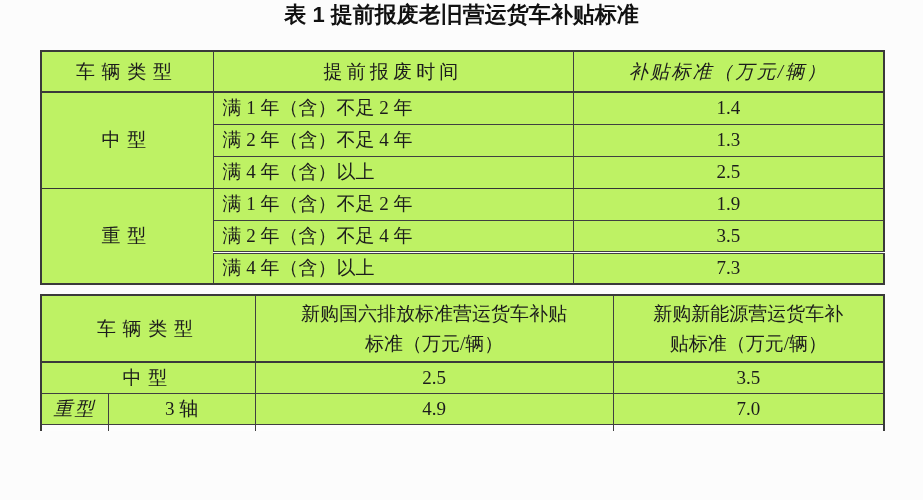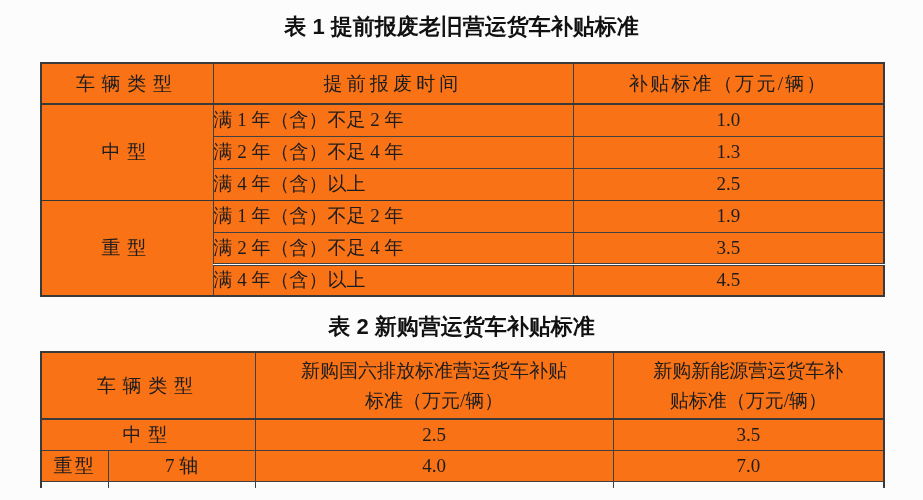--- a/index.html
+++ b/index.html
@@ -15,50 +15,50 @@
   .doc-title {
     width: 843px;
     margin-left: 40px;
     text-align: center;
     font-family: "Liberation Sans", "DejaVu Sans", sans-serif;
     font-weight: 700;
     font-size: 22px;
     line-height: 30px;
     color: #111;
   }
-  .title-1 { padding-top: 12px; }
+  .title-1 { padding-top: 0; }
   .title-2 { margin-top: 15px; }
 
   table {
     border-collapse: collapse;
     table-layout: fixed;
     width: 843px;
     margin-left: 40px;
   }
   .tbl-1 { margin-top: 20px; }
   .t2-clip { height: 137px; overflow: hidden; margin-top: 9px; }
 
   td, th {
     border: 1px solid #404040;
     font-weight: normal;
     font-size: 19px;
     text-align: center;
     vertical-align: middle;
-    background: #f97316;
+    background: #bef264;
     overflow: hidden;
   }
   table { border: 2px solid #3a3a3a; }
 
   
   .tbl-1 thead th { height: 41px; border-bottom: 2px solid #3a3a3a; }
   .tbl-1 tbody td { height: 32px; }
-  .tbl-1 td.time-cell { text-align: left; padding-left: 0; }
+  .tbl-1 td.time-cell { text-align: left; padding-left: 9px; }
   .ls-wide { letter-spacing: 0.35em; }
   .ls-mid  { letter-spacing: 0.22em; margin-left: 9px; }
-  .ls-sm   { letter-spacing: 0.12em; }
+  .ls-sm   { letter-spacing: 0.12em; font-style: italic; }
   .dbl-rule { border-bottom: 3px double #404040; }
   .grp-rule { border-bottom: 1px solid #353535; }
 
   
   .tbl-2 thead th { height: 67px; border-bottom: 2px solid #3a3a3a; white-space: pre-line; line-height: 30px; }
   .tbl-2 tbody td { height: 31px; }
   .tbl-2 tr.partial-row td { height: 14px; background: #fdfdfd; }
 
   .num { font-family: "Liberation Serif", "DejaVu Serif", serif; }
 </style>
@@ -79,47 +79,46 @@
       <tr>
         <th class="ls-wide">车辆类型</th>
         <th class="ls-mid">提前报废时间</th>
         <th class="ls-sm">补贴标准（万元/辆）</th>
       </tr>
     </thead>
     <tbody>
       <tr>
         <td rowspan="3" class="ls-wide grp-rule">中型</td>
         <td class="time-cell">满 1 年（含）不足 2 年</td>
-        <td class="num">1.0</td>
+        <td class="num">1.4</td>
       </tr>
       <tr>
         <td class="time-cell">满 2 年（含）不足 4 年</td>
         <td class="num">1.3</td>
       </tr>
       <tr>
         <td class="time-cell grp-rule">满 4 年（含）以上</td>
         <td class="num grp-rule">2.5</td>
       </tr>
       <tr>
         <td rowspan="3" class="ls-wide">重型</td>
         <td class="time-cell">满 1 年（含）不足 2 年</td>
         <td class="num">1.9</td>
       </tr>
       <tr>
         <td class="time-cell dbl-rule">满 2 年（含）不足 4 年</td>
         <td class="num dbl-rule">3.5</td>
       </tr>
       <tr>
         <td class="time-cell">满 4 年（含）以上</td>
-        <td class="num">4.5</td>
+        <td class="num">7.3</td>
       </tr>
     </tbody>
   </table>
 
-  <div class="doc-title title-2">表 2 新购营运货车补贴标准</div>
 
   <div class="t2-clip">
     <table class="tbl-2">
       <colgroup>
         <col style="width:67px">
           <col style="width:147px">
           <col style="width:358px">
           <col style="width:271px">
       </colgroup>
       <thead>
@@ -132,22 +131,22 @@
         </tr>
       </thead>
       <tbody>
         <tr>
           <td colspan="2" class="ls-wide">中型</td>
           <td class="num">2.5</td>
           <td class="num">3.5</td>
         </tr>
         <tr>
           <td class="ls-sm">重型</td>
-          <td>7 轴</td>
-          <td class="num">4.0</td>
+          <td>3 轴</td>
+          <td class="num">4.9</td>
           <td class="num">7.0</td>
         </tr>
         <tr class="partial-row">
           <td></td>
           <td></td>
           <td></td>
           <td></td>
         </tr>
       </tbody>
     </table>

